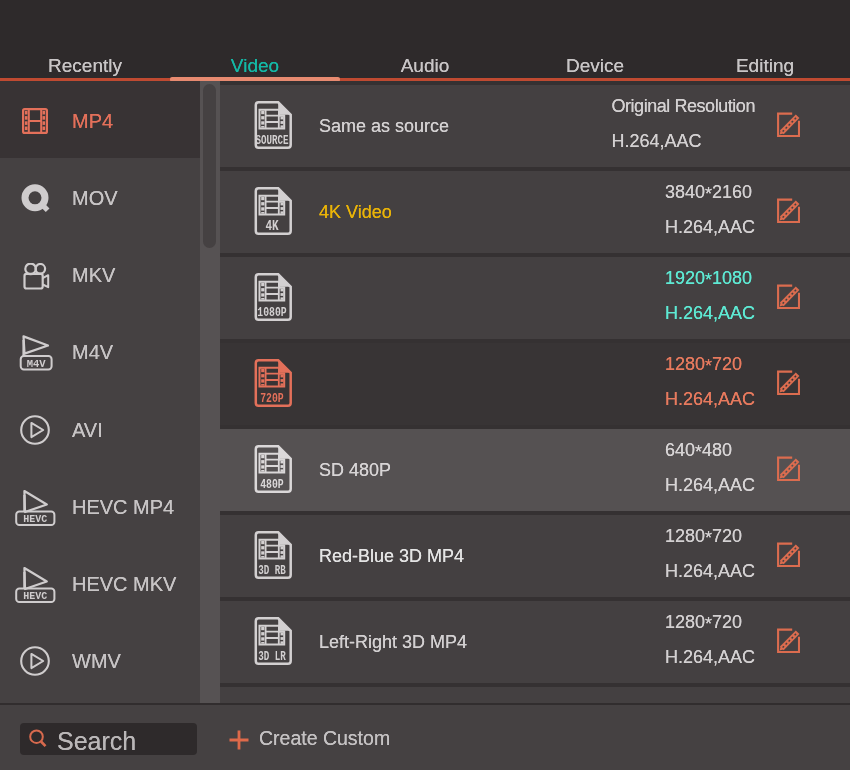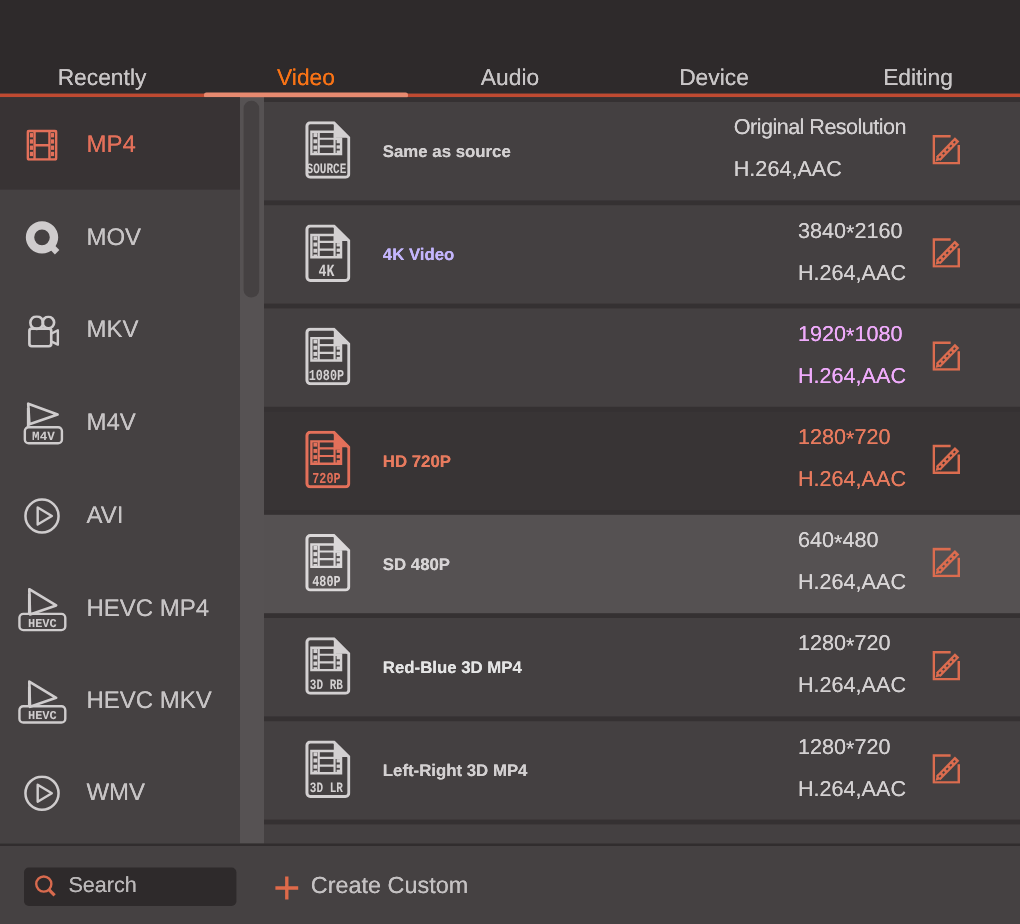--- a/index.html
+++ b/index.html
@@ -14,36 +14,36 @@
 .uactive { position:absolute; left:170px; top:77px; width:170px; height:4.5px; background:#e88a70; border-radius:2px; }
 .sidebar { position:absolute; left:0; top:81px; width:200px; height:724px; background:#454142; }
 .ssel { position:absolute; left:0; top:0; width:200px; height:77px; background:#383334; }
 .sitem { position:absolute; left:0; width:200px; height:0; }
 .slabel { position:absolute; left:72px; top:-14px; font-size:20px; line-height:28px; white-space:nowrap; }
 .strack { position:absolute; left:200px; top:81px; width:20px; height:622px; background:#565253; }
 .sthumb { position:absolute; left:2.5px; top:3px; width:13px; height:164px; border-radius:6.5px; background:#454142; }
 .panel { position:absolute; left:220px; top:81px; width:630px; height:622px; background:#353132; overflow:hidden; }
 .row { position:absolute; left:0; width:630px; height:82px; }
 .ric { position:absolute; left:32px; top:16px; width:40px; height:48px; }
-.rname { position:absolute; left:99px; top:0; height:82px; display:flex; align-items:center; font-size:14px; white-space:nowrap;font-weight:bold; }
+.rname { position:absolute; left:99px; top:0; height:82px; display:flex; align-items:center; font-size:18px; white-space:nowrap; }
 .rres { position:absolute; right:95px; top:4px; text-align:left; font-size:18px; line-height:34.5px; }
 .st { position:relative; top:1.5px; }
 .redit { position:absolute; left:557px; top:27px; width:23px; height:25px; }
 .bottom { position:absolute; left:0; top:703px; width:850px; height:67px; background:#454142; border-top:2px solid #312d2e; }
 .search { position:absolute; left:20px; top:18px; width:177px; height:32px; background:#2e2a2b; border-radius:4px; }
-.search .txt { position:absolute; left:37px; top:4px; font-size:18px; color:#bab7b8; }
+.search .txt { position:absolute; left:37px; top:4px; font-size:25px; color:#bab7b8; }
 .ccplus { position:absolute; left:228px; top:24px; }
 .cctxt { position:absolute; left:259px; top:22px; font-size:19.5px; color:#c5c2c3; }
 </style>
 </head>
 <body>
 <div id="wrap">
 <div class="tabs">
 <div class="tab" style="left:0">Recently</div>
-<div class="tab" style="left:170px;color:#f97316">Video</div>
+<div class="tab" style="left:170px;color:#14b8a6">Video</div>
 <div class="tab" style="left:340px">Audio</div>
 <div class="tab" style="left:510px">Device</div>
 <div class="tab" style="left:680px">Editing</div>
 </div>
 <div class="uline"></div>
 <div class="uactive"></div>
 <div class="sidebar">
 <div class="ssel"></div>
 <div class="sitem" style="top:40px">
 <svg width="26" height="26" viewBox="0 0 26 26" style="position:absolute;left:22px;top:-13px">
@@ -167,21 +167,21 @@
               <rect x="9.2" y="20.3" width="3.2" height="3.3"></rect>
               <rect x="9.2" y="25.0" width="3.2" height="1.6"></rect>
 <rect x="28.5" y="15.6" width="3.0" height="2.8"></rect>
               <rect x="28.5" y="20.1" width="3.0" height="2.8"></rect>
               <rect x="28.5" y="24.4" width="3.0" height="2.4"></rect>
 </g>
 <g transform="translate(20,43.4) scale(1,1.3)">
               <text x="0" y="0" text-anchor="middle" font-family="Liberation Mono" font-weight="bold" font-size="11.0px" fill="#d4d1d2">4K</text>
             </g>
 </svg></div>
-<div class="rname" style="color:#c4b5fd">4K Video</div>
+<div class="rname" style="color:#eab308">4K Video</div>
 <div class="rres" style="color:#d4d1d2">
           <div>3840<span class="st">*</span>2160</div>
           <div>H.264,AAC</div>
         </div>
 <div class="redit"><svg width="23" height="25" viewBox="0 0 23 25">
 <path d="M15.2 1.6 H1.1 V24 H22 V8.8" fill="none" stroke="#dc6c4f" stroke-width="2.1"></path>
 <path d="M4.8 20.4 L20.6 4.2" stroke="#dc6c4f" stroke-width="5.1"></path>
 <polygon points="2.6,22.6 4.0,17.2 7.9,21.0" fill="#dc6c4f"></polygon>
 <path d="M5.6 19.6 L20.0 4.9" stroke="#444041" stroke-width="1.5" stroke-dasharray="2 2.3"></path>
 </svg></div>
@@ -198,21 +198,21 @@
               <rect x="9.2" y="20.3" width="3.2" height="3.3"></rect>
               <rect x="9.2" y="25.0" width="3.2" height="1.6"></rect>
 <rect x="28.5" y="15.6" width="3.0" height="2.8"></rect>
               <rect x="28.5" y="20.1" width="3.0" height="2.8"></rect>
               <rect x="28.5" y="24.4" width="3.0" height="2.4"></rect>
 </g>
 <g transform="translate(20,43.4) scale(1,1.3)">
               <text x="0" y="0" text-anchor="middle" font-family="Liberation Mono" font-weight="bold" font-size="9.8px" fill="#d4d1d2">1080P</text>
             </g>
 </svg></div>
-<div class="rres" style="color:#f0abfc">
+<div class="rres" style="color:#5eead4">
           <div>1920<span class="st">*</span>1080</div>
           <div>H.264,AAC</div>
         </div>
 <div class="redit"><svg width="23" height="25" viewBox="0 0 23 25">
 <path d="M15.2 1.6 H1.1 V24 H22 V8.8" fill="none" stroke="#dc6c4f" stroke-width="2.1"></path>
 <path d="M4.8 20.4 L20.6 4.2" stroke="#dc6c4f" stroke-width="5.1"></path>
 <polygon points="2.6,22.6 4.0,17.2 7.9,21.0" fill="#dc6c4f"></polygon>
 <path d="M5.6 19.6 L20.0 4.9" stroke="#444041" stroke-width="1.5" stroke-dasharray="2 2.3"></path>
 </svg></div>
 </div>
@@ -228,21 +228,20 @@
               <rect x="9.2" y="20.3" width="3.2" height="3.3"></rect>
               <rect x="9.2" y="25.0" width="3.2" height="1.6"></rect>
 <rect x="28.5" y="15.6" width="3.0" height="2.8"></rect>
               <rect x="28.5" y="20.1" width="3.0" height="2.8"></rect>
               <rect x="28.5" y="24.4" width="3.0" height="2.4"></rect>
 </g>
 <g transform="translate(20,43.4) scale(1,1.3)">
               <text x="0" y="0" text-anchor="middle" font-family="Liberation Mono" font-weight="bold" font-size="9.8px" fill="#e4705a">720P</text>
             </g>
 </svg></div>
-<div class="rname" style="color:#e87a5e">HD 720P</div>
 <div class="rres" style="color:#e87a5e">
           <div>1280<span class="st">*</span>720</div>
           <div>H.264,AAC</div>
         </div>
 <div class="redit"><svg width="23" height="25" viewBox="0 0 23 25">
 <path d="M15.2 1.6 H1.1 V24 H22 V8.8" fill="none" stroke="#dc6c4f" stroke-width="2.1"></path>
 <path d="M4.8 20.4 L20.6 4.2" stroke="#dc6c4f" stroke-width="5.1"></path>
 <polygon points="2.6,22.6 4.0,17.2 7.9,21.0" fill="#dc6c4f"></polygon>
 <path d="M5.6 19.6 L20.0 4.9" stroke="#383435" stroke-width="1.5" stroke-dasharray="2 2.3"></path>
 </svg></div>

